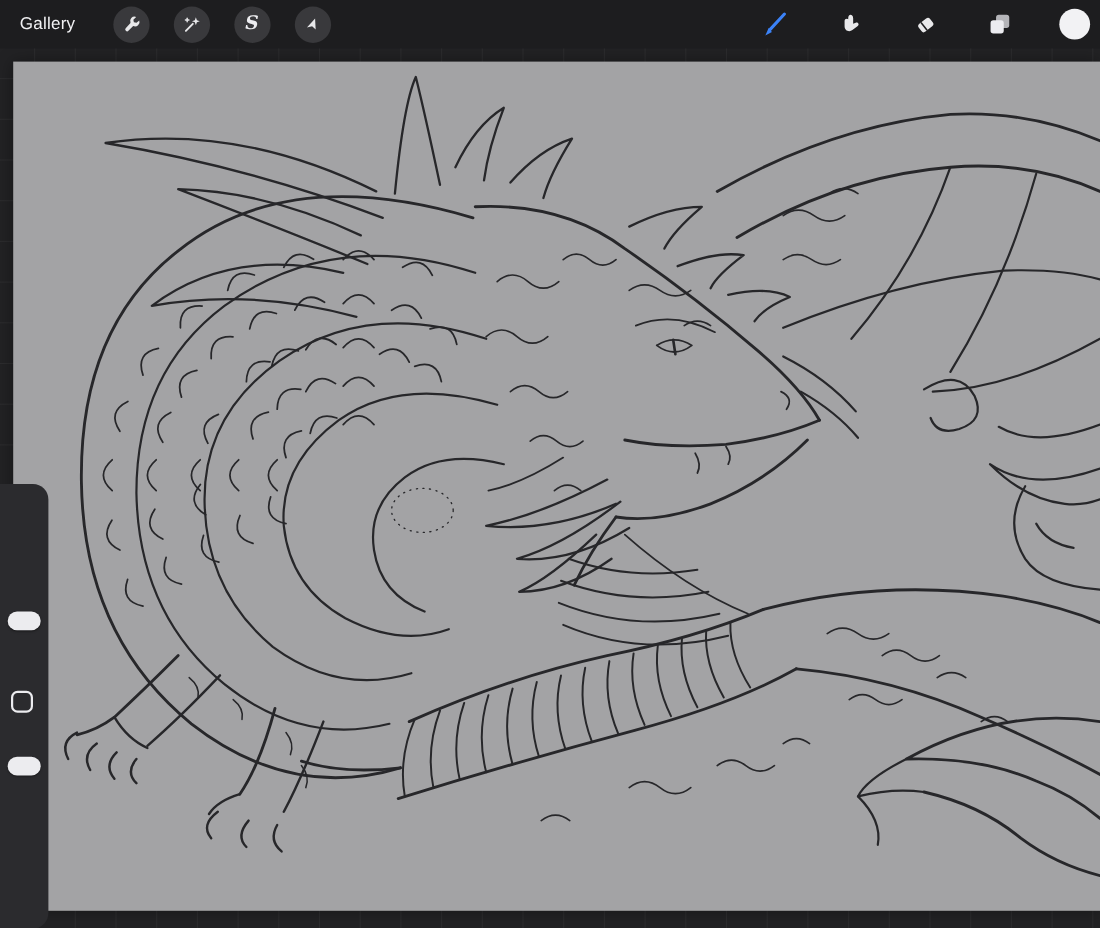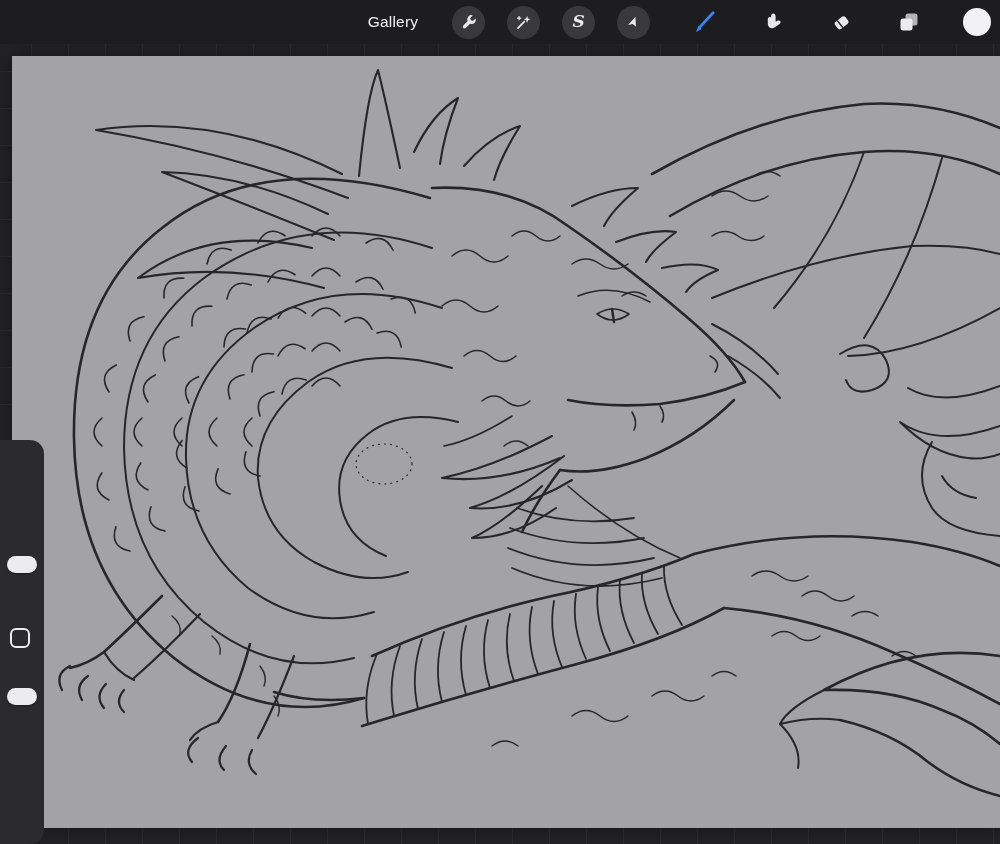--- a/index.html
+++ b/index.html
@@ -18,21 +18,21 @@
   }
   
   .canvas{
     position:absolute;left:12px;top:56px;width:988px;height:772px;
     background:#a3a3a5;box-shadow:0 0 14px rgba(0,0,0,.38);
   }
   .canvas svg.art{position:absolute;inset:0;width:100%;height:100%;}
   
   .topbar{
     position:absolute;top:0;left:0;width:100%;height:44px;background:#1d1d1f;
-    display:flex;align-items:center;z-index:20;justify-content:center;
+    display:flex;align-items:center;z-index:20;
   }
   .tb-left{display:flex;align-items:center;gap:22px;padding-left:18px;}
   .gallery{color:#f1f1f3;font-size:15.5px;letter-spacing:.2px;margin-right:12px;cursor:default;}
   .circle-btn{
     width:33px;height:33px;border-radius:50%;background:#39393c;
     display:flex;align-items:center;justify-content:center;flex:0 0 auto;
   }
   .circle-btn svg{display:block;}
   .sel-s{
     font-family:"DejaVu Serif",serif;font-style:italic;font-weight:bold;

